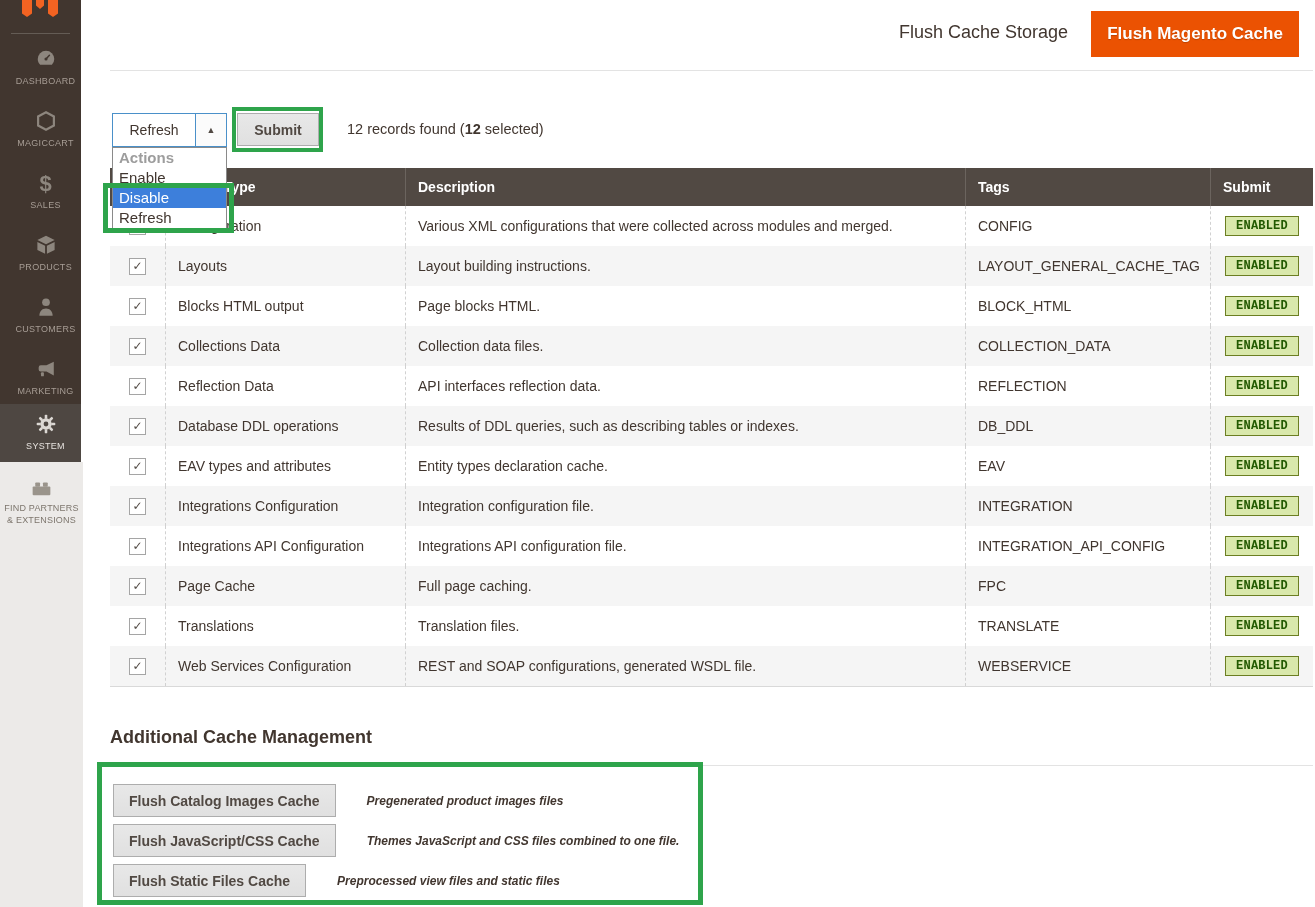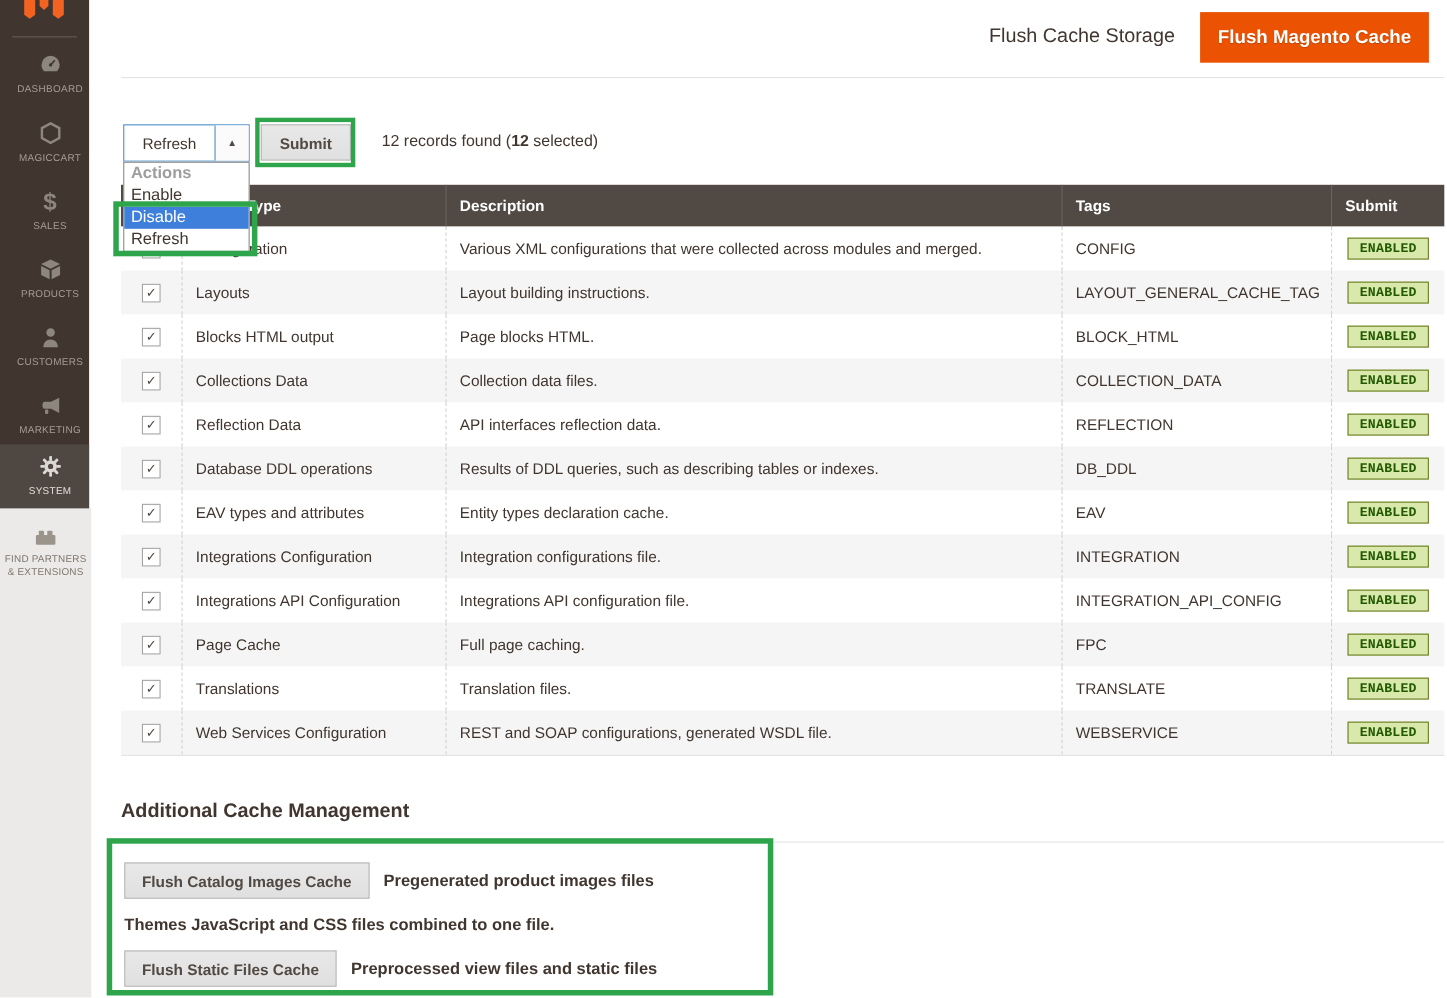--- a/index.html
+++ b/index.html
@@ -75,23 +75,23 @@
   .td.c0{border-left:none;justify-content:center;padding-left:0;}
   .td.c4{justify-content:center;padding-left:0;}
   .cb{width:17px;height:17px;border:1px solid #a5a5a5;background:#fff;display:flex;align-items:center;
     justify-content:center;font-size:12px;font-weight:700;color:#514943;cursor:pointer;}
   .badge{background:#d9e8ab;border:1px solid #6b7e22;color:#225a00;font-size:12px;font-weight:700;
     padding:2px 10px;letter-spacing:.2px;font-family:Liberation Mono, monospace;}
 
   
   .section-heading{position:absolute;left:110px;top:727px;font-size:18px;font-weight:600;color:var(--text);}
   .divider-bottom{position:absolute;left:110px;top:765px;width:1203px;height:1px;background:#e3e3e3;z-index:0;}
-  .flush-row{position:absolute;left:113px;height:33px;display:flex;align-items:center;gap:13px;z-index:2;}
+  .flush-row{position:absolute;left:113px;height:33px;display:flex;align-items:center;gap:31px;z-index:2;}
   .flush-row .btn-secondary{height:33px;padding:0 15px;}
-  .flush-label{font-size:15px;font-weight:600;color:var(--text);}
+  .flush-label{font-size:12px;font-weight:600;color:var(--text);font-style:italic;}
 </style>
 </head>
 <body>
 
 <div class="page">
 
   <div class="rail"></div>
   <aside class="sidebar">
     <div class="logo">
       <svg viewBox="0 0 40 24" fill="#f26322">
@@ -277,21 +277,21 @@
           <div class="td c3">EAV</div>
           <div class="td c4">
             <span class="badge">ENABLED</span>
           </div>
         </div>
         <div class="row alt">
           <div class="td c0">
             <span class="cb">✓</span>
           </div>
           <div class="td c1">Integrations Configuration</div>
-          <div class="td c2">Integration configurations file.</div>
+          <div class="td c2">Integration configuration file.</div>
           <div class="td c3">INTEGRATION</div>
           <div class="td c4">
             <span class="badge">ENABLED</span>
           </div>
         </div>
         <div class="row">
           <div class="td c0">
             <span class="cb">✓</span>
           </div>
           <div class="td c1">Integrations API Configuration</div>
@@ -338,20 +338,21 @@
   </div>
 
   <h3 class="section-heading">Additional Cache Management</h3>
   <div class="divider-bottom"></div>
   <div id="additional-actions">
       <div class="flush-row" style="top: 784px;">
         <button class="btn-secondary">Flush Catalog Images Cache</button>
         <span class="flush-label">Pregenerated product images files</span>
       </div>
       <div class="flush-row" style="top: 824px;">
+        <button class="btn-secondary">Flush JavaScript/CSS Cache</button>
         <span class="flush-label">Themes JavaScript and CSS files combined to one file.</span>
       </div>
       <div class="flush-row" style="top: 864px;">
         <button class="btn-secondary">Flush Static Files Cache</button>
         <span class="flush-label">Preprocessed view files and static files</span>
       </div>
     </div>
 
 </div>
 

